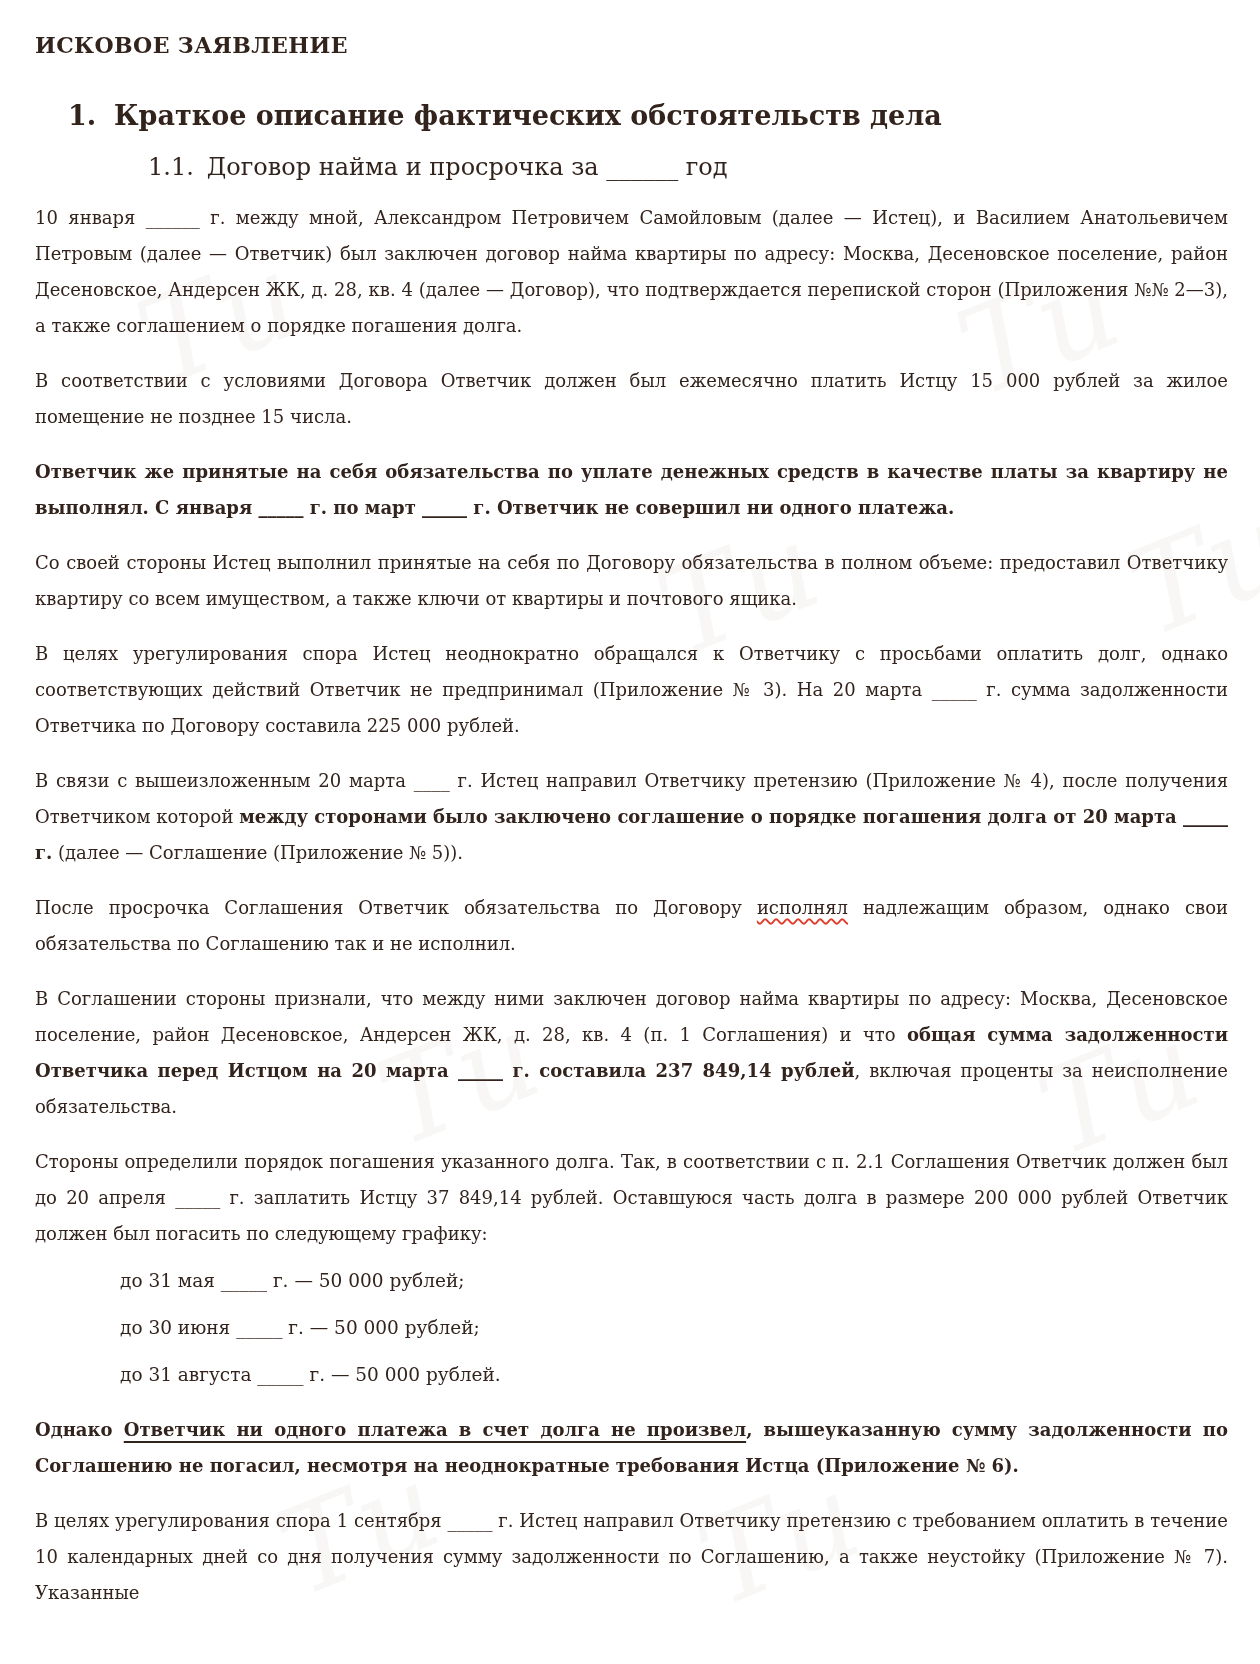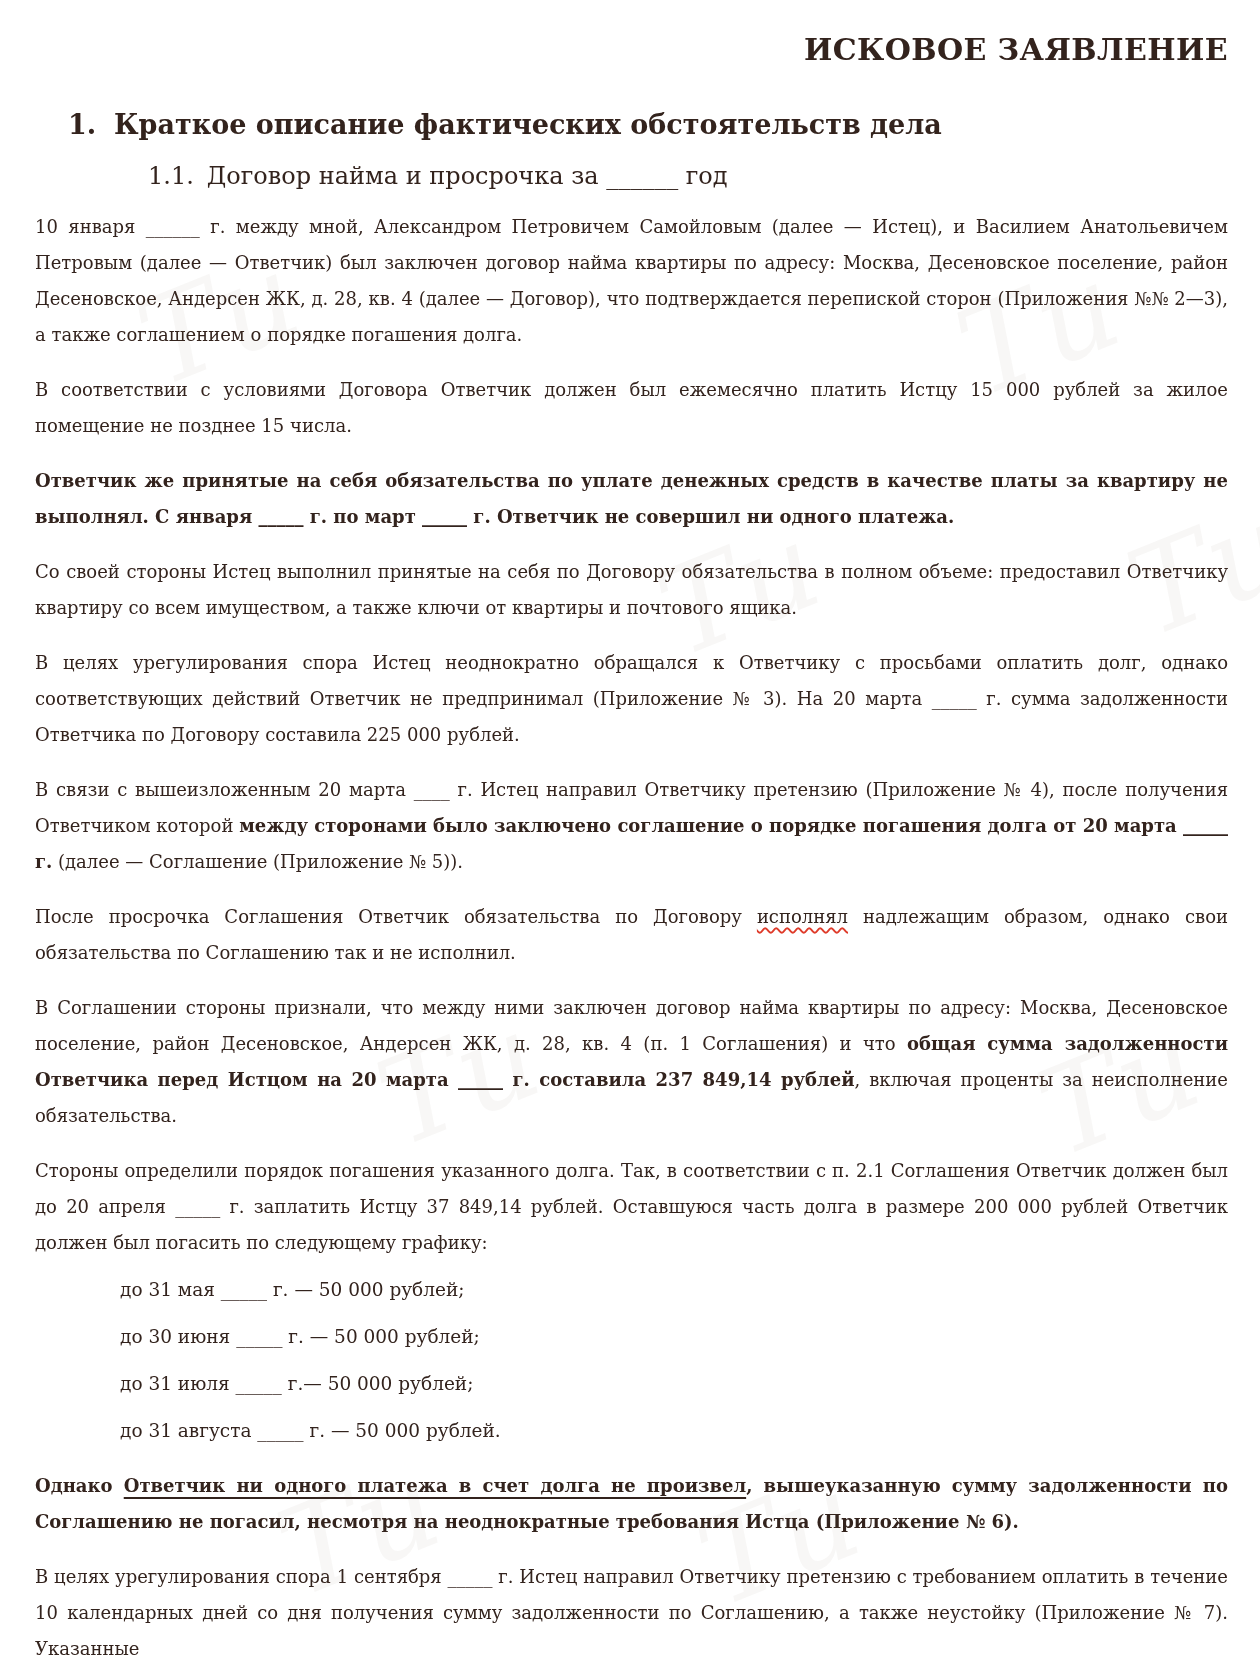--- a/index.html
+++ b/index.html
@@ -21,23 +21,23 @@
   .watermark {
     position: absolute;
     font-style: italic;
     font-size: 120px;
     color: rgba(125, 100, 78, 0.05);
     transform: rotate(-22deg);
     pointer-events: none;
     white-space: nowrap;
   }
   .doc-title {
-    text-align: right;
+    text-align: left;
     font-weight: 700;
-    font-size: 30px;
+    font-size: 22px;
     letter-spacing: 0.4px;
     margin: 8px 0 0;
   }
   .doc-subtitle {
     text-align: center;
     font-weight: 700;
     font-size: 20.5px;
     margin: 11px 0 0;
   }
   .section-head {
@@ -121,21 +121,20 @@
   <p class="para"><span>После просрочка Соглашения Ответчик обязательства по Договору </span><span class="squiggle">исполнял</span><span> надлежащим образом, однако свои обязательства по Соглашению так и не исполнил.</span></p>
 
 
   <p class="para"><span>В Соглашении стороны признали, что между ними заключен договор найма квартиры по адресу: Москва, Десеновское поселение, район Десеновское, Андерсен ЖК, д. 28, кв.&nbsp;4 (п.&nbsp;1&nbsp;Соглашения) и что </span><strong>общая сумма задолженности Ответчика перед Истцом на 20 марта _____ г. составила 237&nbsp;849,14 рублей</strong><span>, включая проценты за неисполнение обязательства.</span></p>
 
   <p class="para">Стороны определили порядок погашения указанного долга. Так, в соответствии с п. 2.1 Соглашения Ответчик должен был до 20 апреля _____ г. заплатить Истцу 37&nbsp;849,14 рублей. Оставшуюся часть долга в размере 200 000 рублей Ответчик должен был погасить по следующему графику:</p>
 
   <div class="schedule">
     <div class="schedule-item">до 31 мая _____ г. — 50&nbsp;000 рублей;</div>
     <div class="schedule-item">до 30 июня _____ г. — 50&nbsp;000 рублей;</div>
-    <div class="schedule-item">до 31 июля _____ г.— 50&nbsp;000 рублей;</div>
     <div class="schedule-item">до 31 августа _____ г. — 50&nbsp;000 рублей.</div>
   </div>
 
   <p class="para bold"><span>Однако </span><span class="bold-underline">Ответчик ни одного платежа в&nbsp;счет долга не произвел</span><span>, вышеуказанную сумму задолженности по Соглашению не погасил, несмотря на неоднократные требования Истца (Приложение №&nbsp;6).</span></p>
 
   <p class="para"><span>В целях урегулирования спора 1 сентября _____ г. Истец направил Ответчику претензию с&nbsp;требованием оплатить в течение 10 календарных дней со дня получения сумму задолженности по Соглашению, а также неустойку (Приложение №&nbsp;7). Указанные </span></p>
 
 </div>
 
 </body></html>

